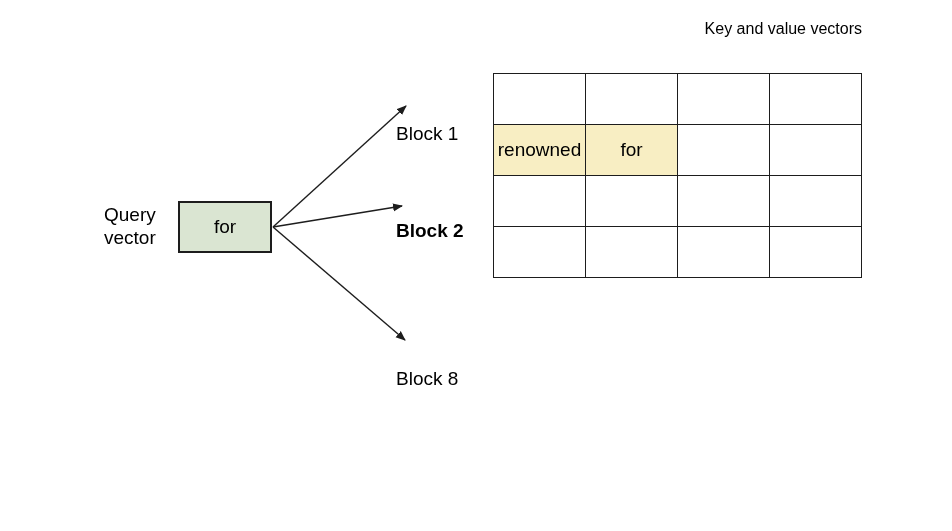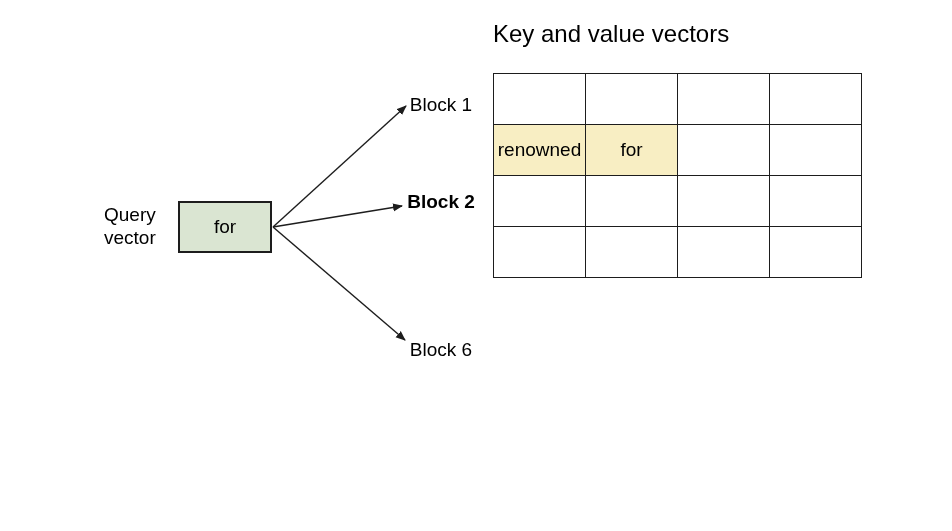--- a/index.html
+++ b/index.html
@@ -17,22 +17,22 @@
     background: #ffffff;
     font-family: "Liberation Sans", sans-serif;
     color: var(--text);
     overflow: hidden;
   }
   .title {
     position: absolute;
     left: 493px;
     top: 20px;
     width: 369px;
-    text-align: left;
-    font-size: 24px;
+    text-align: right;
+    font-size: 16px;
     color: var(--text);
     white-space: nowrap;
   }
   .query-label {
     position: absolute;
     left: 104px;
     top: 203px;
     font-size: 19px;
     line-height: 23px;
     white-space: pre-line;
@@ -48,24 +48,25 @@
     border: 2px solid var(--border);
     display: flex;
     align-items: center;
     justify-content: center;
     font-size: 19px;
   }
   .block-label {
     position: absolute;
     left: 396px;
     width: 90px;
-    text-align: center;
+    text-align: left;
     font-size: 19px;
     line-height: 22px;
     white-space: nowrap;
+    margin-top: 29px;
   }
   .block-label.b1 { top: 94px; }
   .block-label.b2 { top: 191px; font-weight: bold; }
   .block-label.b0 { top: 339px; }
   .arrows {
     position: absolute;
     left: 0;
     top: 0;
     pointer-events: none;
   }
@@ -99,21 +100,21 @@
 
   <div class="query-label">Query
 vector</div>
 
   <div class="query-box">
     <span>for</span>
   </div>
 
   <div class="block-label b1">Block 1</div>
   <div class="block-label b2">Block 2</div>
-  <div class="block-label b0">Block 6</div>
+  <div class="block-label b0">Block 8</div>
 
   <svg class="arrows" width="952" height="531" viewBox="0 0 952 531">
     <defs>
       <marker id="ah" markerWidth="11" markerHeight="9" refX="9" refY="4.5" orient="auto" markerUnits="userSpaceOnUse">
         <path d="M0,0.5 L10,4.5 L0,8.5 z" fill="#1d1d1d"></path>
       </marker>
     </defs>
     <line x1="273" y1="227" x2="406" y2="106" stroke="#1d1d1d" stroke-width="1.4" marker-end="url(#ah)"></line>
     <line x1="273" y1="227" x2="402" y2="206" stroke="#1d1d1d" stroke-width="1.4" marker-end="url(#ah)"></line>
     <line x1="273" y1="227" x2="405" y2="340" stroke="#1d1d1d" stroke-width="1.4" marker-end="url(#ah)"></line>

